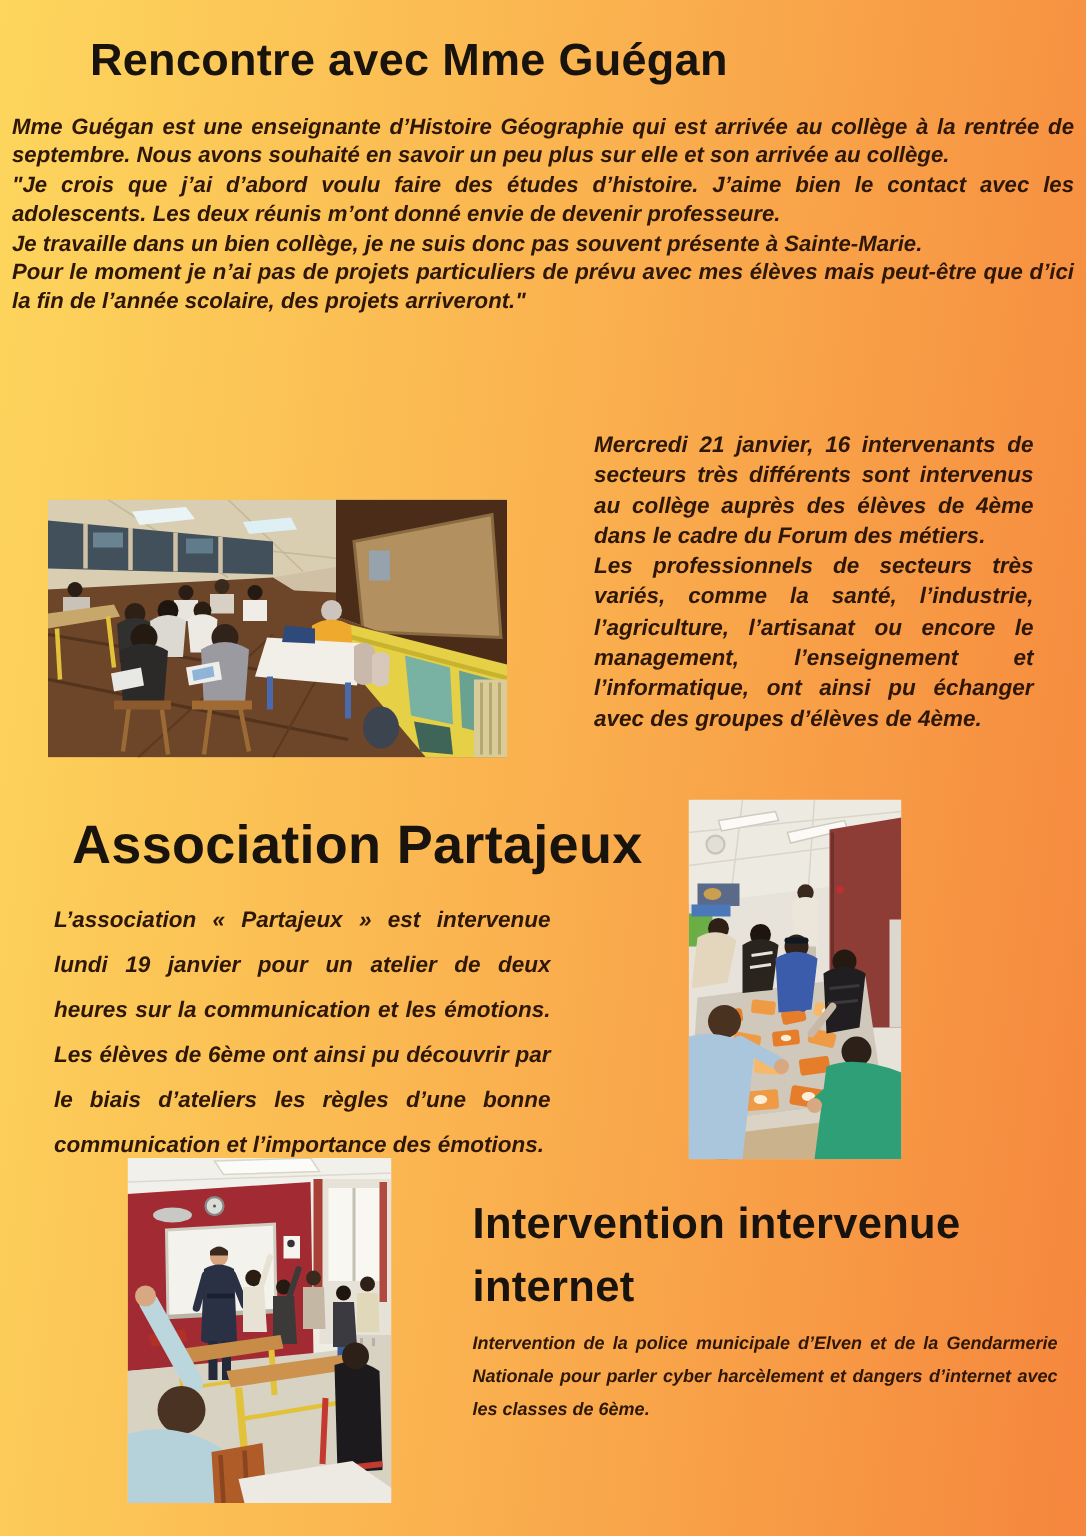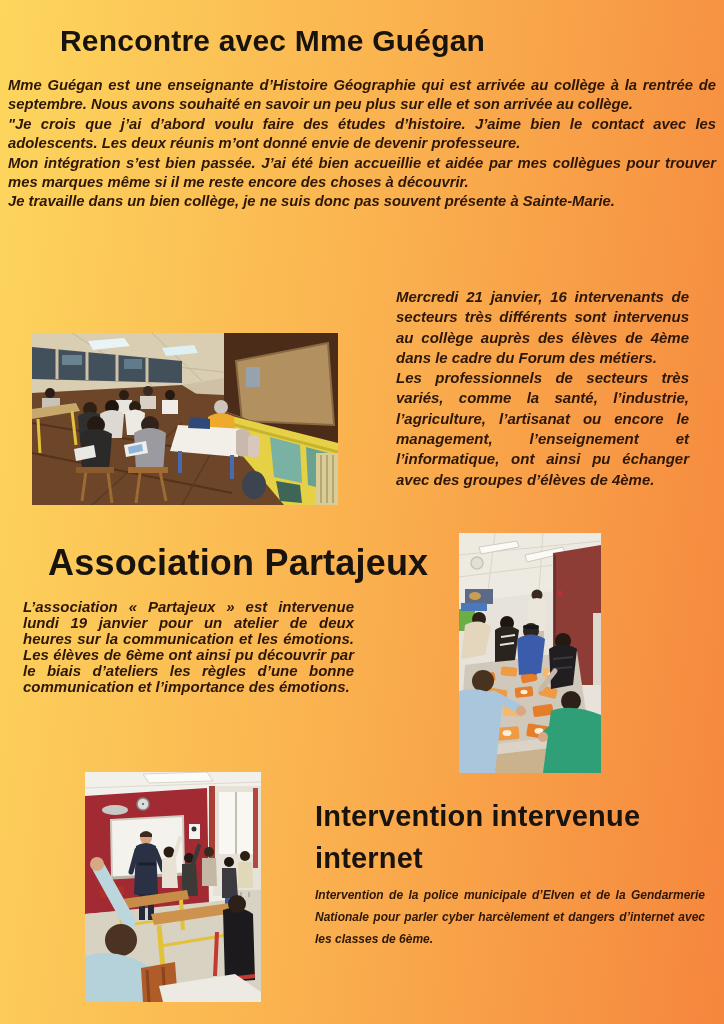--- a/index.html
+++ b/index.html
@@ -22,41 +22,41 @@
     font-weight:700;color:#2E1706;
     text-align:justify;
     font-style:italic;
   }
   .body-text p{margin:0;}
   .intro{left:8px;top:76px;width:708px;font-size:14.8px;line-height:19.4px;}
   .forum-title{left:43px;top:281px;font-size:29px;}
   .forum-text{left:396px;top:287px;width:293px;font-size:15px;line-height:20.3px;}
   .forum-text p+p{margin-top:0;}
   .partajeux-title{left:48px;top:542px;font-size:36px;}
-  .partajeux-text{left:23px;top:599px;width:331px;font-size:15px;line-height:16px;}
+  .partajeux-text{left:36px;top:599px;width:331px;font-size:15px;line-height:30px;}
   .gend-title{left:315px;top:795px;width:398px;font-size:29px;line-height:42px;}
   .gend-text{left:315px;top:884px;width:390px;font-size:12px;line-height:22px;}
   .photo{position:absolute;overflow:hidden;}
   .photo svg{display:block;width:100%;height:100%;}
   .photo-forum{left:32px;top:333px;width:306px;height:172px;}
   .photo-partajeux{left:459px;top:533px;width:142px;height:240px;}
   .photo-gendarmerie{left:85px;top:772px;width:176px;height:230px;}
 </style>
 </head>
 <body>
 
 <div class="page">
 
   <h1 class="h-title" style="left:60px;top:24px;">Rencontre avec Mme Guégan</h1>
 
   <div class="body-text intro">
     <p>Mme Guégan est une enseignante d’Histoire Géographie qui est arrivée au collège à la rentrée de septembre. Nous avons souhaité en savoir un peu plus sur elle et son arrivée au collège.</p>
     <p>"Je crois que j’ai d’abord voulu faire des études d’histoire. J’aime bien le contact avec les adolescents. Les deux réunis m’ont donné envie de devenir professeure.</p>
-    <p>Mon intégration s’est bien passée. J’ai été bien accueillie et aidée par mes collègues pour trouver mes marques même si il me reste encore des choses à découvrir.</p>
     <p>Je travaille dans un bien collège, je ne suis donc pas souvent présente à Sainte-Marie.</p>
+    <p>Pour le moment je n’ai pas de projets particuliers de prévu avec mes élèves mais peut-être que d’ici la fin de l’année scolaire, des projets arriveront."</p>
   </div>
 
 
   <div class="photo photo-forum" role="img" aria-label="Salle de classe : des élèves assis en arc de cercle écoutent une intervenante en pull jaune installée à une table avec un ordinateur portable, étagères jaunes et panneau d’affichage au fond.">
     <svg viewBox="0 0 306 172" preserveAspectRatio="none">
       <rect width="306" height="172" fill="#CFC0A6"></rect>
 
       <polygon points="0,0 306,0 306,26 150,52 0,60" fill="#D9CDB2"></polygon>
       <line x1="0" y1="18" x2="200" y2="40" stroke="#C6B897" stroke-width="1"></line>
       <line x1="40" y1="0" x2="120" y2="52" stroke="#C6B897" stroke-width="1"></line>

